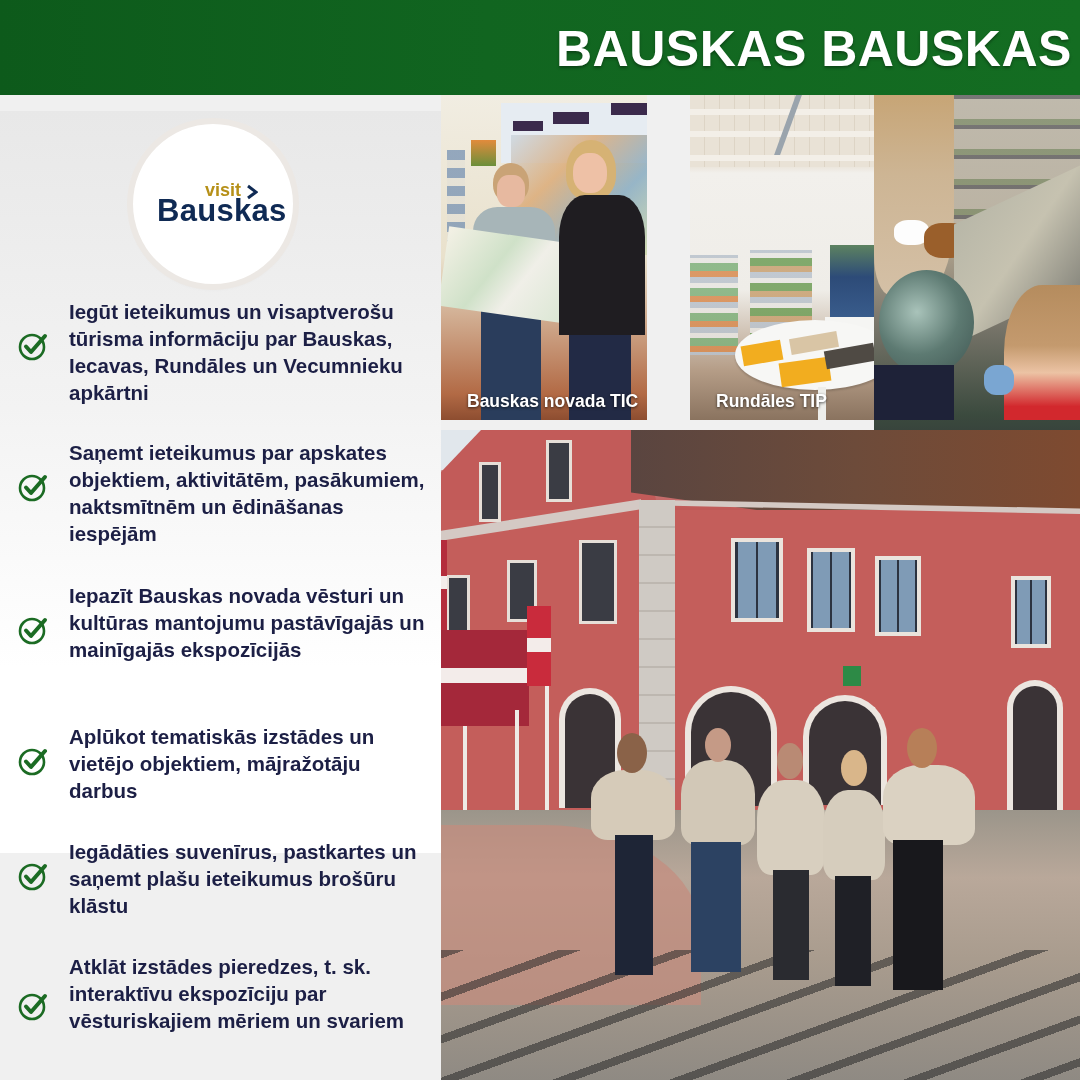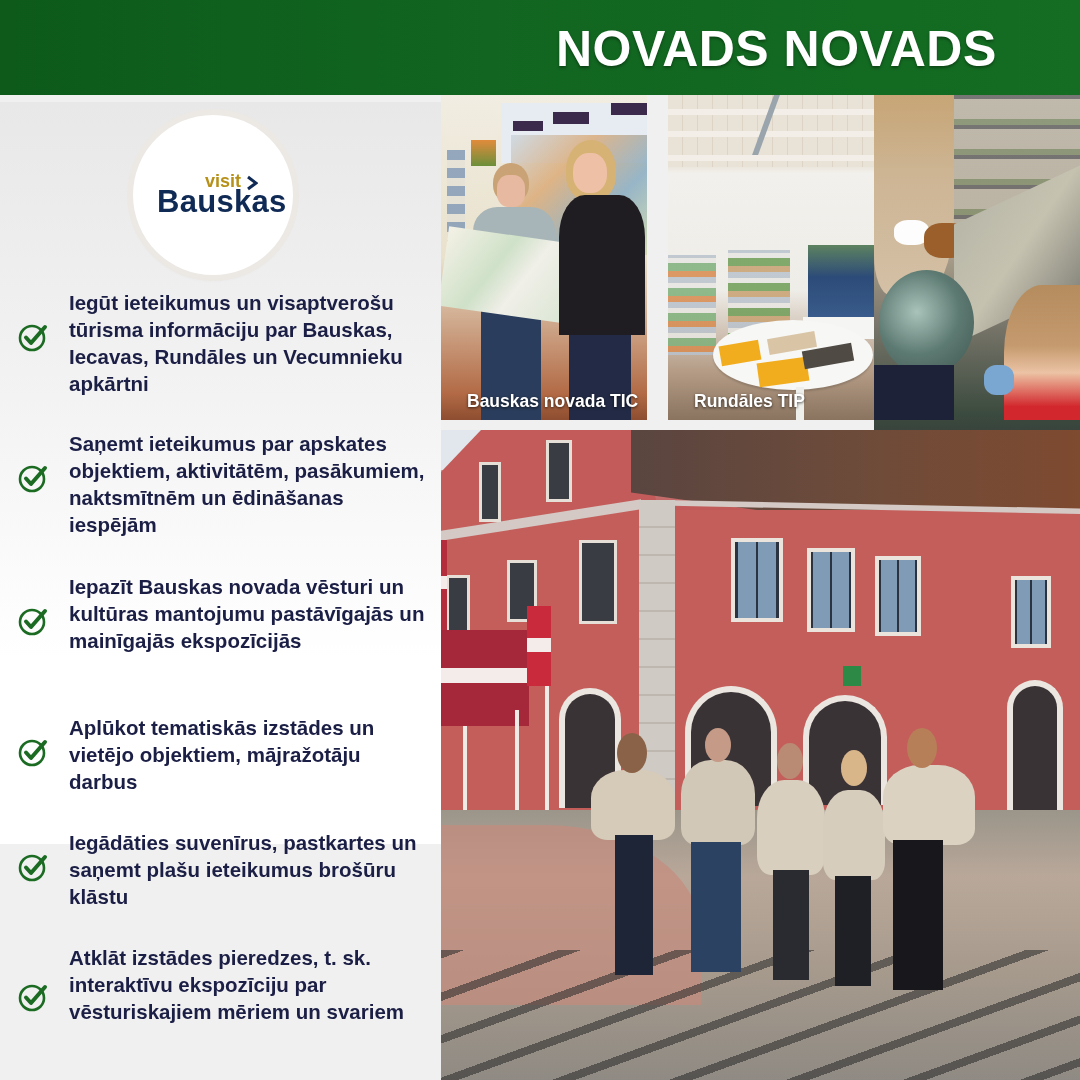--- a/index.html
+++ b/index.html
@@ -23,21 +23,21 @@
   .brand-logo .pin { position: absolute; left: 82px; top: 40px; width: 26px; height: 32px; }
   .title {
     position: absolute; left: 556px; top: 20px;
     font-family: "Liberation Sans", sans-serif; font-weight: bold; font-size: 50px;
     color: #fff; letter-spacing: 0.5px;
     text-shadow: 0 2px 3px rgba(0,0,0,0.35);
   }
 
   
   .left-panel {
-    position: absolute; left: 0; top: 102px; width: 441px; height: 742px;
+    position: absolute; left: 0; top: 111px; width: 441px; height: 742px;
     background: linear-gradient(180deg, #e8e8e8 0%, #f3f3f3 40%, #ffffff 75%, #ffffff 100%);
   }
   .visit-badge {
     position: absolute; left: 133px; top: 13px; width: 160px; height: 160px;
     border-radius: 50%; background: #fff;
     box-shadow: 0 0 0 6px #ece8e4, 0 2px 6px rgba(0,0,0,0.12);
   }
   .visit-badge .visit {
     position: absolute; left: 72px; top: 56px;
     color: #b69018; font-family: "Liberation Sans", sans-serif; font-size: 18px; font-weight: bold;
@@ -63,37 +63,37 @@
     color: #fff; font-weight: bold; font-size: 17.5px;
     text-shadow: 0 1px 3px rgba(0,0,0,0.7);
     font-family: "Liberation Sans", sans-serif;
     padding-left: 16px;
   }
 
   
   .p1 { left: 441px; top: 95px; width: 206px; height: 325px;
         background: linear-gradient(180deg, #f1ede2 0%, #e9e1cc 50%, #b26a45 92%, #8d4d30 100%); }
   
-  .p2 { left: 668px; top: 95px; width: 208px; height: 325px;
+  .p2 { left: 690px; top: 95px; width: 208px; height: 325px;
         background: linear-gradient(180deg, #ece6dc 0%, #ebe5db 22%, #f2f0ec 24%, #efede8 60%, #b49c86 85%, #8a735f 100%); }
   
   .p3 { left: 874px; top: 95px; width: 206px; height: 400px;
         background: linear-gradient(180deg, #d9d4c6 0%, #c4b59b 30%, #7f7a6f 55%, #3b4a3e 80%, #2a2a35 100%); }
 
   
   .p4 { left: 441px; top: 430px; width: 639px; height: 650px;
         background: linear-gradient(180deg, #dfe4e8 0%, #c15a58 12%, #c4605c 55%, #b4605a 60%, #a29a8a 62%, #b89e86 75%, #8f887e 88%, #6f6b66 100%); }
 
   .shape { position: absolute; }
 </style>
 </head>
 <body>
 
 <div class="header">
-  <div class="title">NOVADS NOVADS</div>
+  <div class="title">BAUSKAS BAUSKAS</div>
 </div>
 
 <div class="left-panel">
   <div class="visit-badge">
     <span class="visit">visit</span>
     <svg class="arrow" viewBox="0 0 12 16">
       <path d="M2 2 L10 8 L2 14" stroke="#0f2a54" stroke-width="3" fill="none"></path>
     </svg>
     <span class="bauska">Bauskas</span>
   </div>

